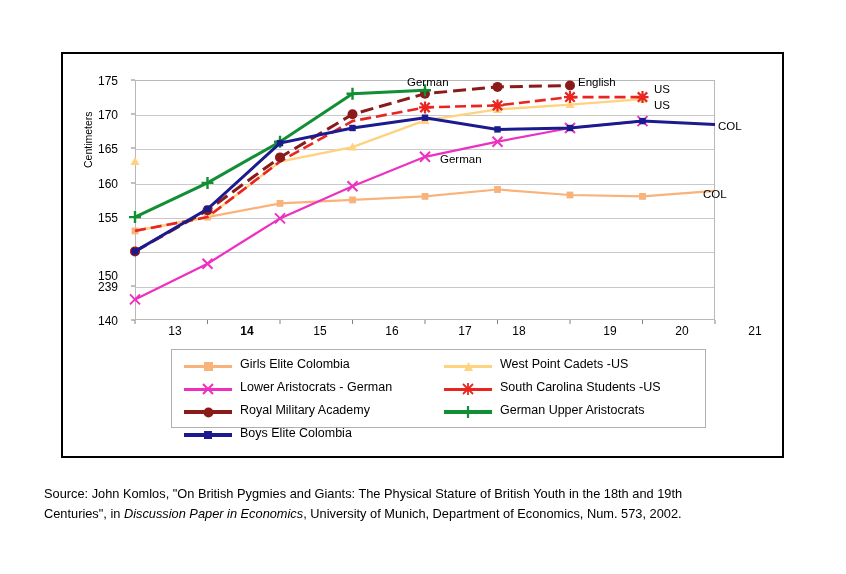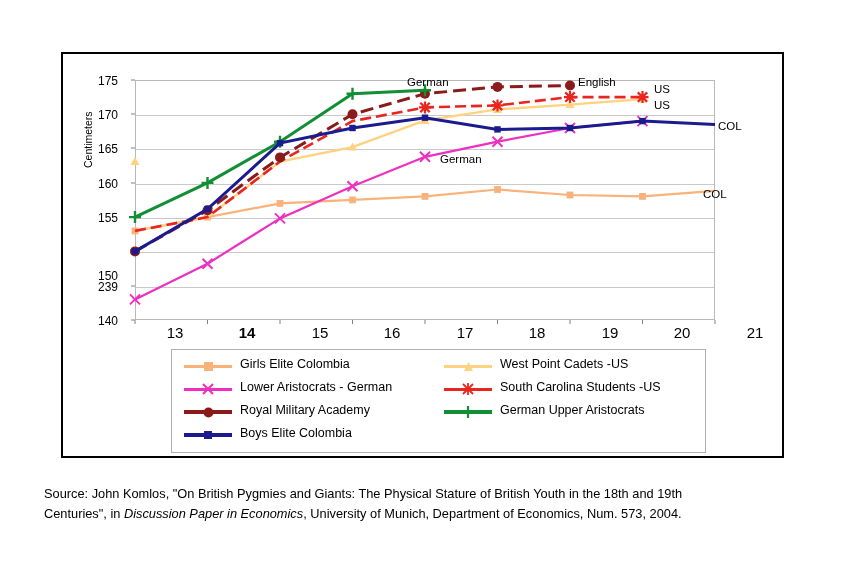--- a/index.html
+++ b/index.html
@@ -70,42 +70,42 @@
     position: absolute;
     width: 34px;
     text-align: left;
     font-size: 12px;
     left: 98px;
   }
   .x-tick {
     position: absolute;
     width: 40px;
     text-align: center;
-    font-size: 15px;
+    font-size: 12px;
     top: 324px;
   }
   #svg-lines {
     position: absolute;
     left: 0;
     top: 0;
     width: 846px;
     height: 574px;
     pointer-events: none;
   }
   .annot {
     position: absolute;
     font-size: 11.5px;
     white-space: nowrap;
   }
   #legend {
     position: absolute;
     left: 171px;
     top: 349px;
     width: 535px;
-    height: 104px;
+    height: 79px;
     border: 1px solid #b0b0b0;
     background: #ffffff;
     box-sizing: border-box;
     text-align: right;
   }
   .legend-item {
     position: absolute;
     font-size: 12.5px;
     white-space: nowrap;
   }
@@ -155,21 +155,21 @@
   <div class="y-tick" style="top:211px;">155</div>
   <div class="y-tick" style="top:245px;margin-top:24px;">150</div>
   <div class="y-tick" style="top:280px;">239</div>
   <div class="y-tick" style="top:314px;">140</div>
 
   <div class="x-tick" style="left:155px;">13</div>
   <div class="x-tick" style="left:227px;font-weight:bold;">14</div>
   <div class="x-tick" style="left:300px;">15</div>
   <div class="x-tick" style="left:372px;">16</div>
   <div class="x-tick" style="left:445px;">17</div>
-  <div class="x-tick" style="left:517px;">18</div>
+  <div class="x-tick" style="left:499px;">18</div>
   <div class="x-tick" style="left:590px;">19</div>
   <div class="x-tick" style="left:662px;">20</div>
   <div class="x-tick" style="left:735px;">21</div>
 
   <div id="plot-area">
     <div class="gridline" style="top:34px;"></div>
     <div class="gridline" style="top:68px;"></div>
     <div class="gridline" style="top:103px;"></div>
     <div class="gridline" style="top:137px;"></div>
     <div class="gridline" style="top:171px;"></div>
@@ -356,16 +356,16 @@
     <div class="legend-item" style="left:12px; top:77px;">
       <span class="legend-swatch" style="background:#1B1B8F; height:4px; top:6px;"></span>
       <span class="legend-marker" style="background:#1B1B8F; width:8px; height:8px; top:4px; left:20px;"></span>
       <span class="legend-label">Boys Elite Colombia</span>
     </div>
 
   </div>
 
   <div id="source-note">
     <div><span>Source: John Komlos, "On British Pygmies and Giants: The Physical Stature of British Youth in the 18th and 19th</span></div>
-    <div><span>Centuries", in </span><span class="ital">Discussion Paper in Economics</span><span>, University of Munich, Department of Economics, Num. 573, 2004.</span></div>
+    <div><span>Centuries", in </span><span class="ital">Discussion Paper in Economics</span><span>, University of Munich, Department of Economics, Num. 573, 2002.</span></div>
   </div>
 
 </div>
 
 </body></html>

